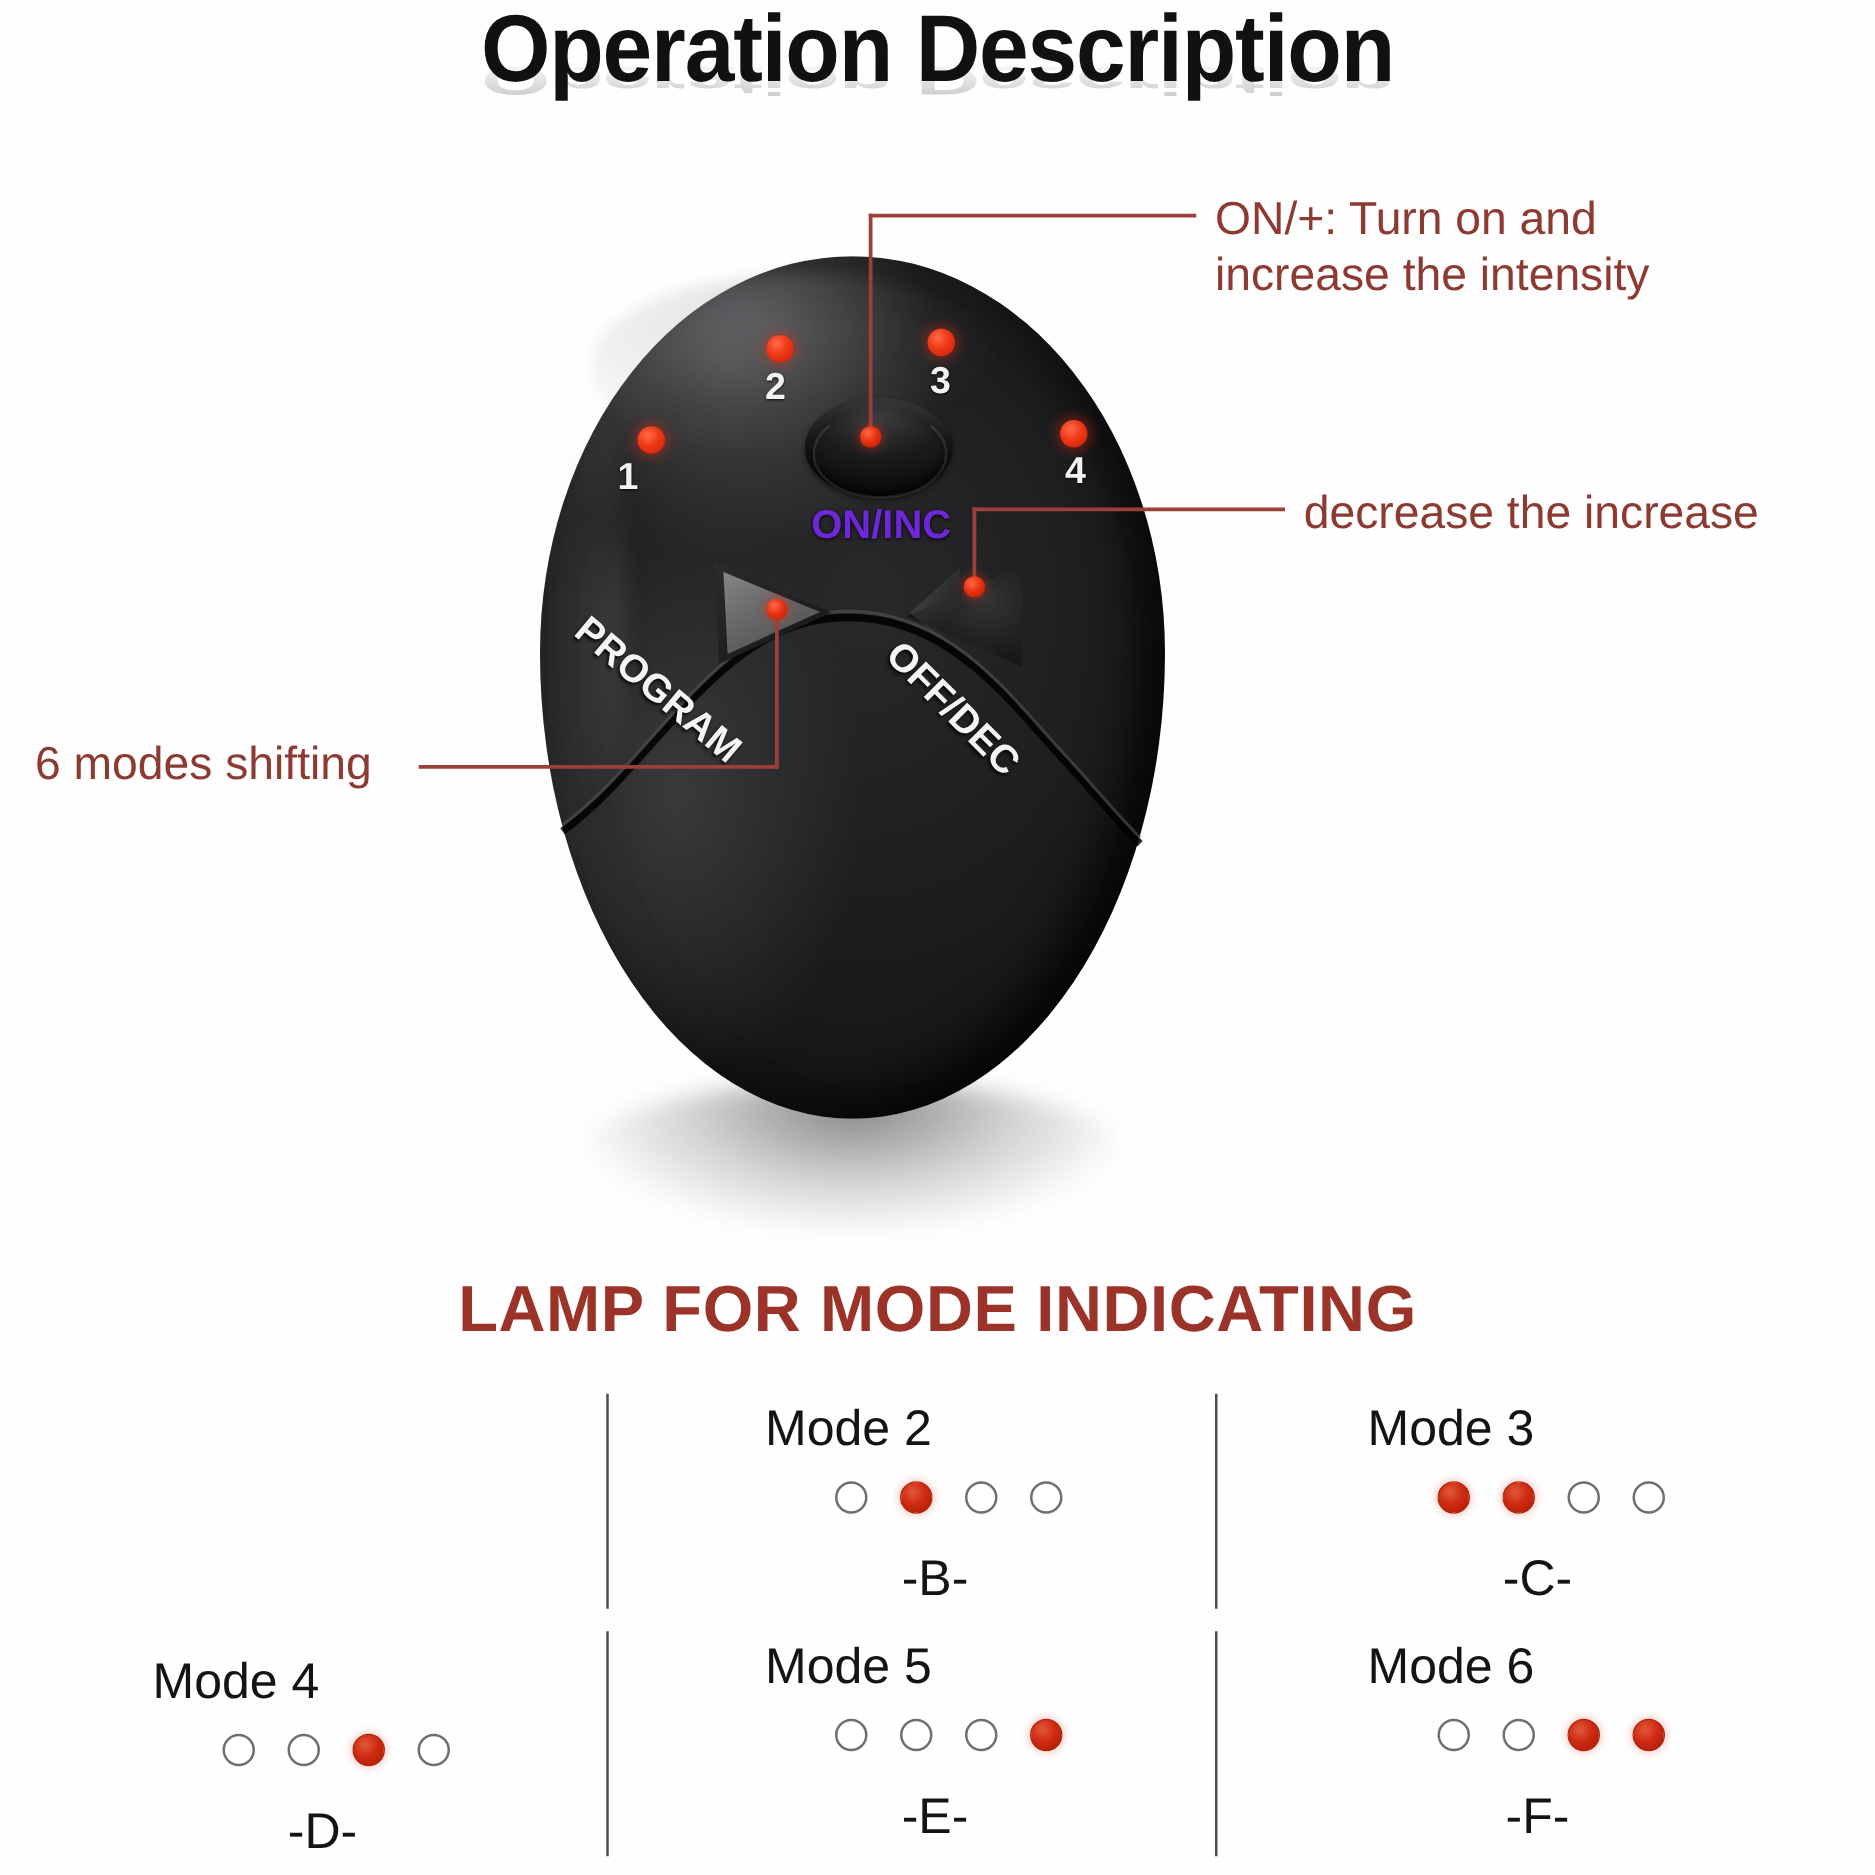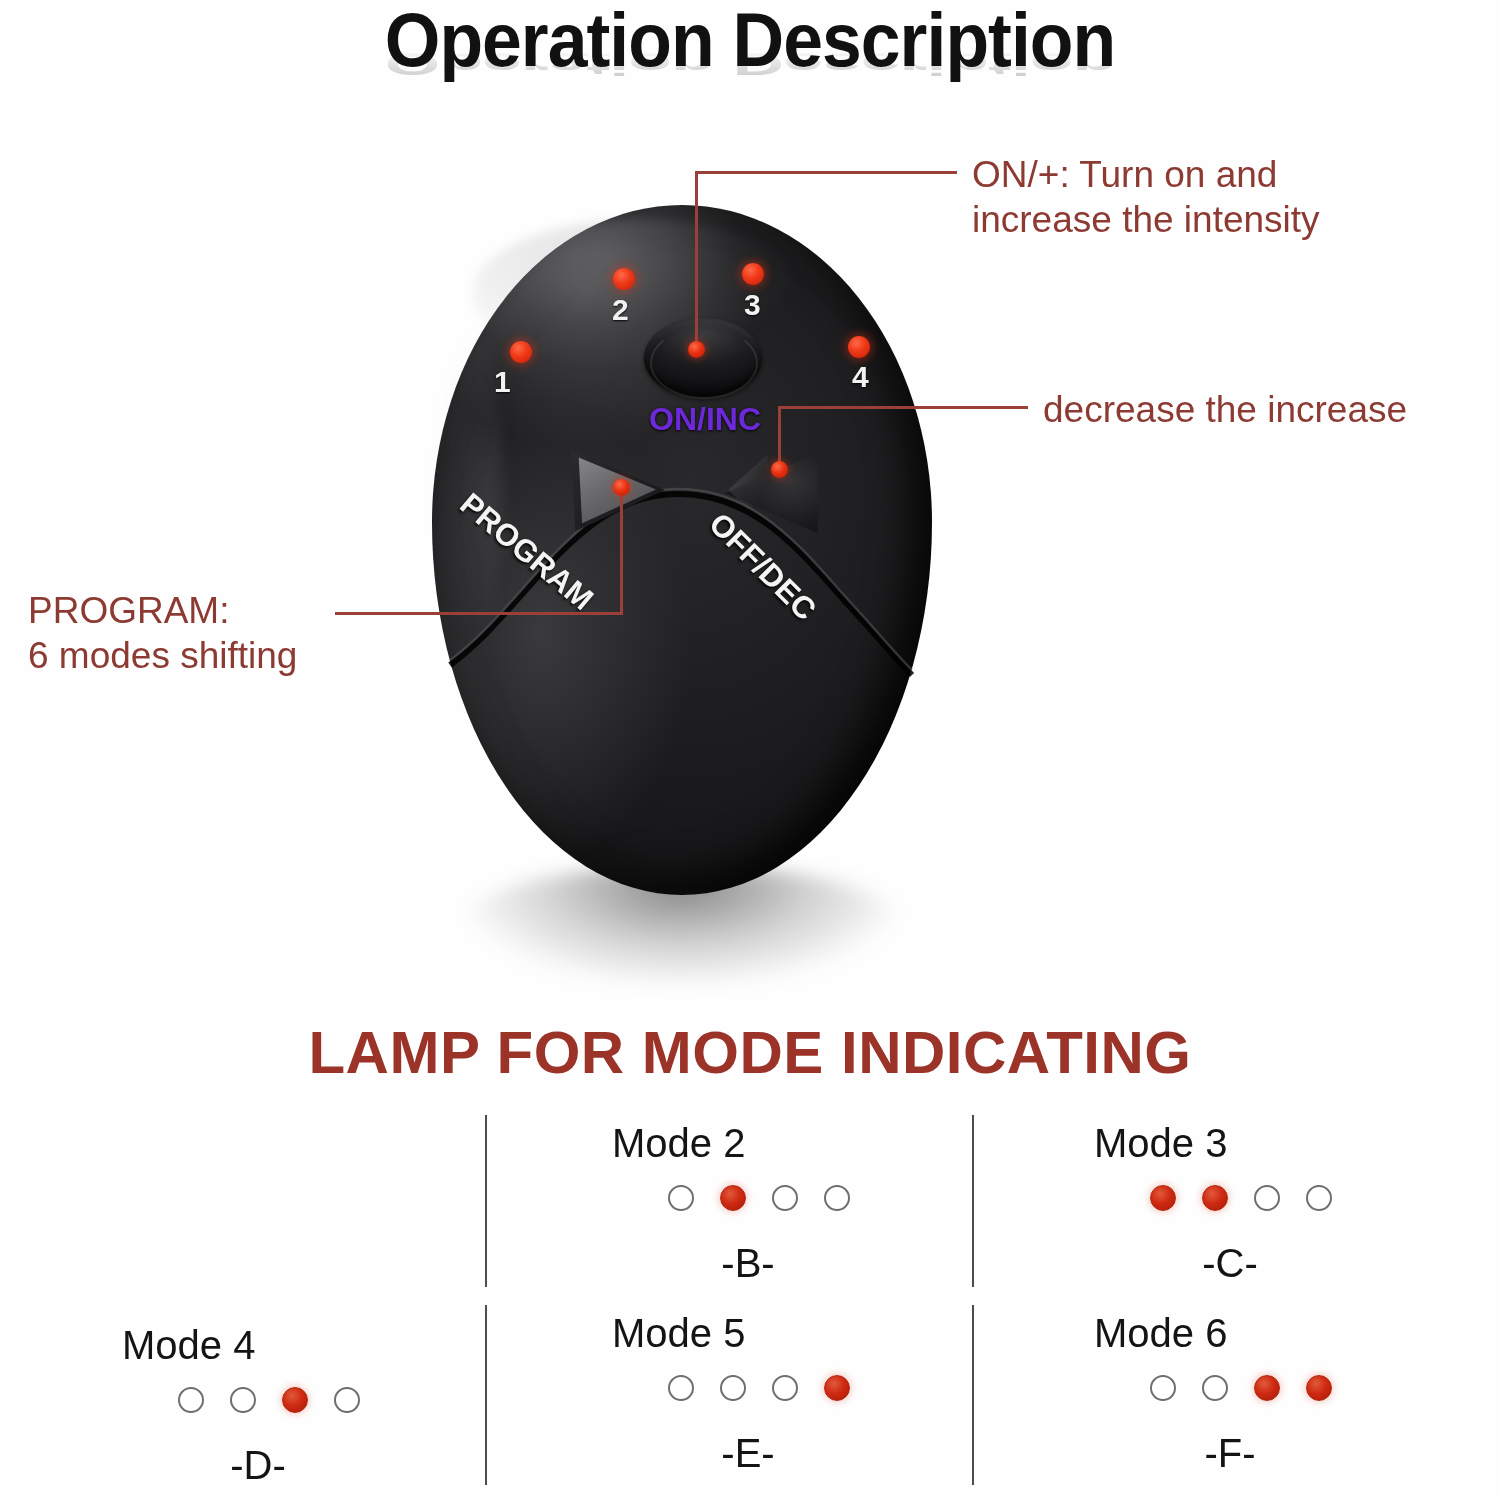--- a/index.html
+++ b/index.html
@@ -248,21 +248,21 @@
   }
 
   
   #lamp-heading {
     position: absolute;
     left: 0;
     top: 1018px;
     width: 1500px;
     text-align: center;
     color: #9b3328;
-    font-size: 60px;
+    font-size: 52px;
     font-weight: bold;
     letter-spacing: 0.5px;
   }
   #mode-grid {
     position: absolute;
     left: 0;
     top: 1105px;
     width: 1500px;
     height: 390px;
   }
@@ -368,21 +368,20 @@
   <div class="leader leader-v" style="left:778px; top:406px; height:63px;"></div>
   <div class="leader-dot" style="left:771px; top:461px;"></div>
   <div class="callout" style="left:1043px; top:387px;">
     <div>decrease the increase</div>
   </div>
 
   <div class="leader leader-h" style="left:335px; top:612px; width:288px;"></div>
   <div class="leader leader-v" style="left:620px; top:487px; height:128px;"></div>
   <div class="leader-dot" style="left:613px; top:479px;"></div>
   <div class="callout" style="left:28px; top:588px;">
-    <div>PROGRAM:</div>
     <div>6 modes shifting</div>
   </div>
 
   <div id="lamp-heading">LAMP FOR MODE INDICATING</div>
 
   <div id="mode-grid">
     <div class="grid-divider" style="left:485px; top:10px;  height:172px;"></div>
     <div class="grid-divider" style="left:972px; top:10px;  height:172px;"></div>
     <div class="grid-divider" style="left:485px; top:200px; height:180px;"></div>
     <div class="grid-divider" style="left:972px; top:200px; height:180px;"></div>

